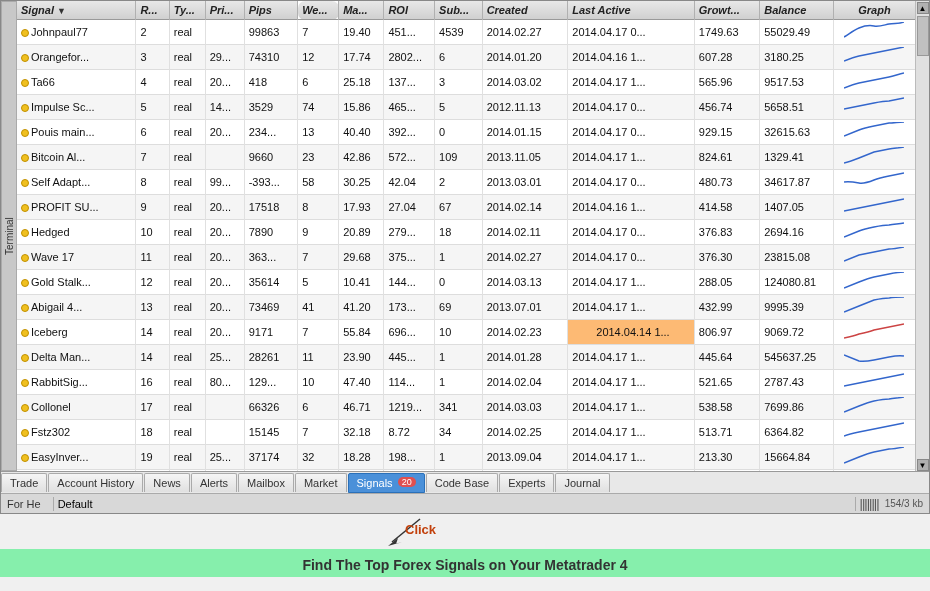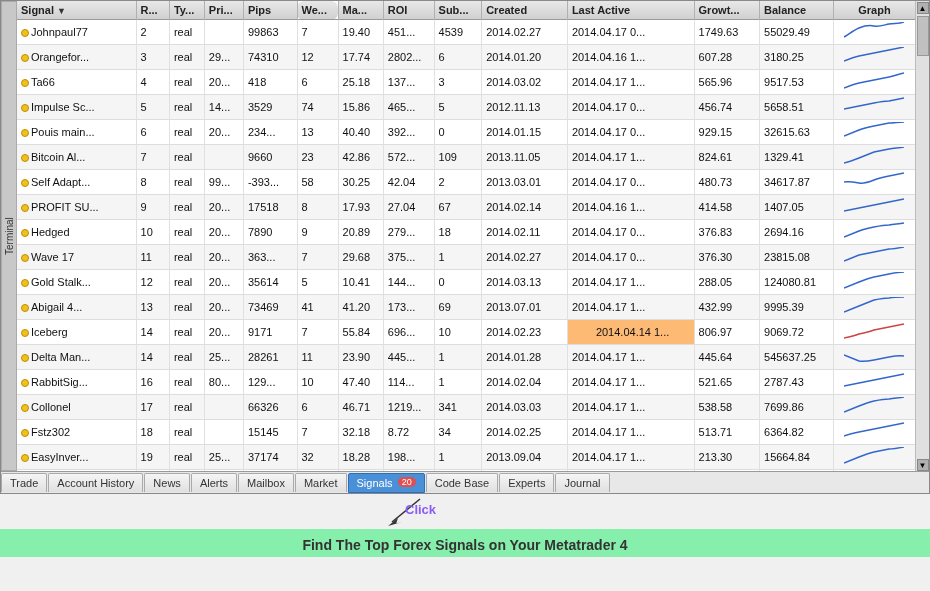--- a/index.html
+++ b/index.html
@@ -12,20 +12,21 @@
     thead tr { background: linear-gradient(to bottom, #e8e8e8, #d0d0d0); border-bottom: 1px solid #999; }
     thead th { 
       padding: 3px 4px; 
       text-align: left; 
       border-right: 1px solid #b0b0b0; 
       font-weight: bold; 
       color: #222;
       cursor: pointer;
       white-space: nowrap;
       overflow: hidden;
+      font-style: italic;
     }
     thead th:last-child { border-right: none; }
     
     tbody tr { border-bottom: 1px solid #ddd; }
     tbody tr:nth-child(even) { background: #f5f5f5; }
     tbody tr:nth-child(odd) { background: #ffffff; }
     
     tbody td { 
       padding: 2px 4px; 
       border-right: 1px solid #e0e0e0; 
@@ -599,23 +600,31 @@
     <div class="tab">News</div>
     <div class="tab">Alerts</div>
     <div class="tab">Mailbox</div>
     <div class="tab">Market</div>
     <div class="tab signals-tab active">Signals <span class="badge">20</span></div>
     <div class="tab">Code Base</div>
     <div class="tab">Experts</div>
     <div class="tab">Journal</div>
   </div>
 
+  <div class="status-bar">
+    <div class="status-left">For He</div>
+    <div style="width:1px; height:14px; background:#aaa; margin:0 4px;"></div>
+    <div class="status-middle">Default</div>
+    <div style="width:1px; height:14px; background:#aaa; margin:0 4px;"></div>
+    <div style="font-size:13px; letter-spacing:-1px; color:#555; margin-right:6px;">||||||||</div>
+    <div class="status-right">154/3 kb</div>
+  </div>
 </div>
 
 <div style="position:relative; height:35px; background:#f0f0f0;">
   <svg style="position:absolute; left:340px; top:0px; width:120px; height:35px;">
     <line x1="80" y1="5" x2="52" y2="28" stroke="#333" stroke-width="1.5"></line>
     <polygon points="48,32 58,24 56,30 62,28" fill="#333"></polygon>
   </svg>
-  <div style="position:absolute; left:405px; top:8px; font-size:13px; font-weight:bold; color:#8b5cf6;">Click</div>
+  <div style="position:absolute; left:405px; top:8px; font-size:13px; font-weight:bold; color:#c2410c;">Click</div>
 </div>
 
 <div class="caption">Find The Top Forex Signals on Your Metatrader 4</div>
 
 </body></html>

